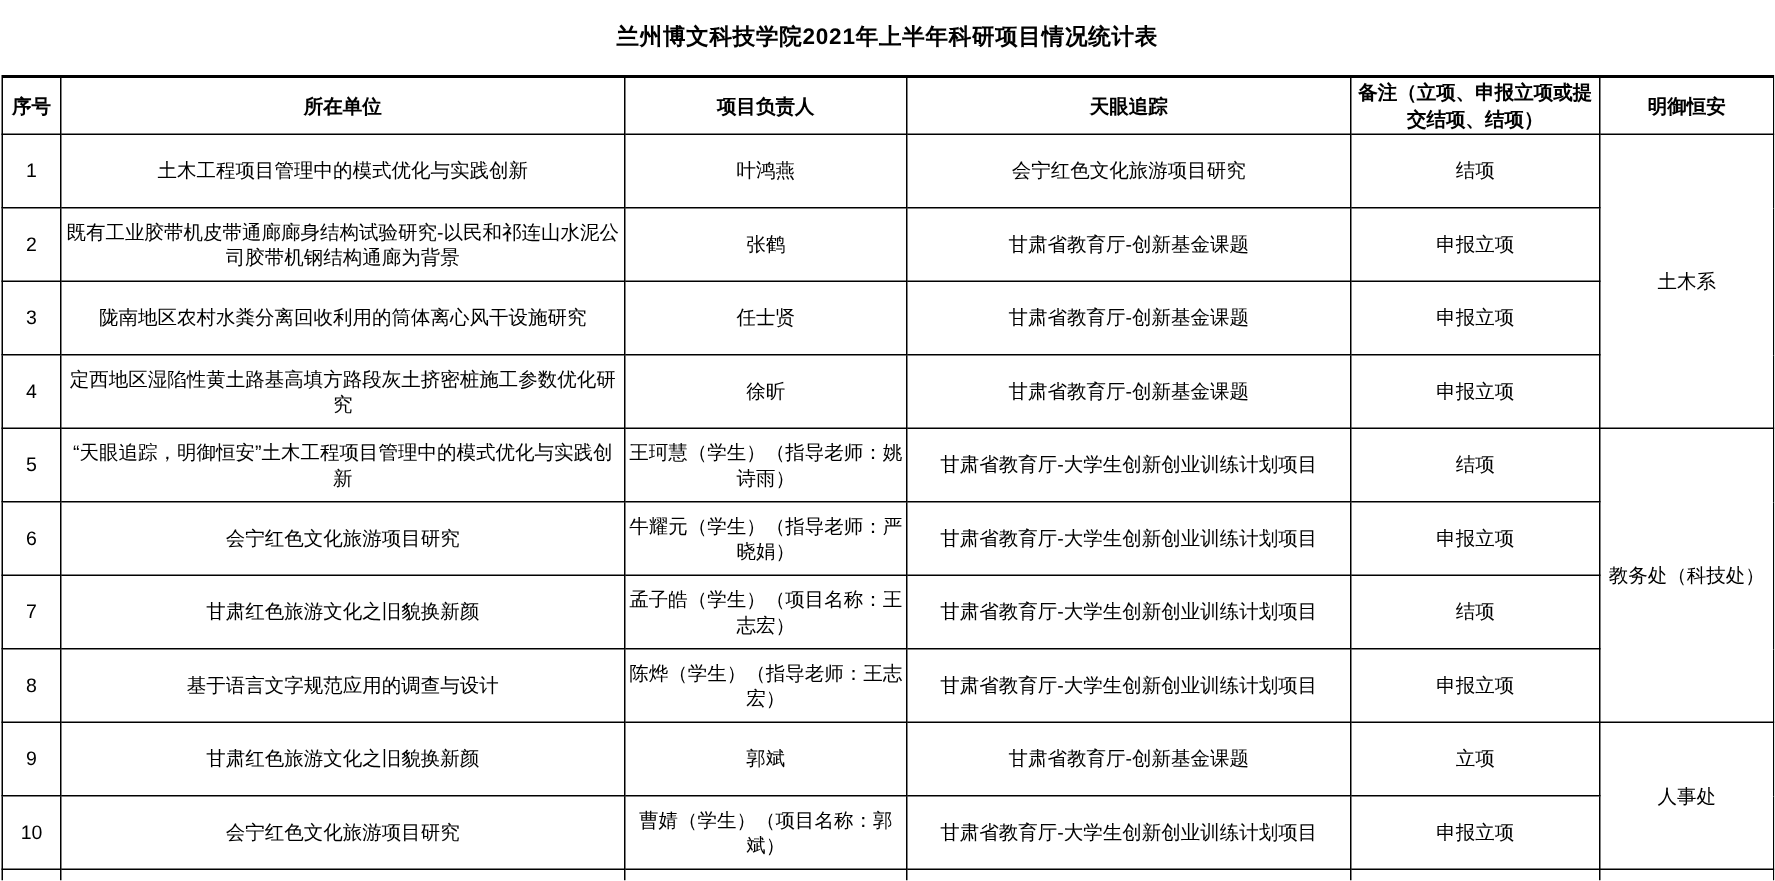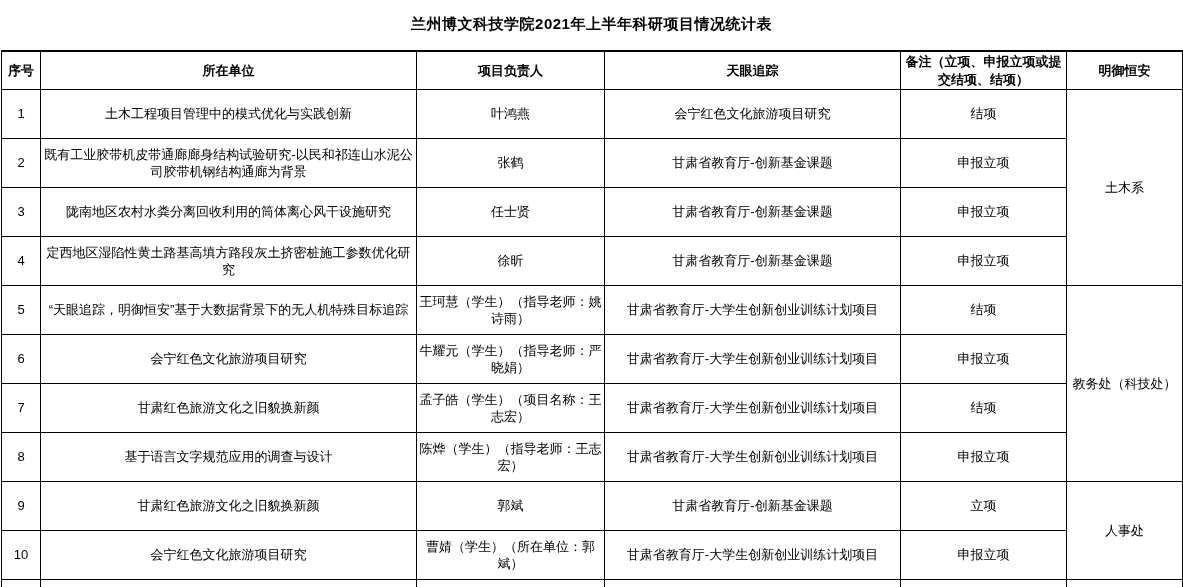--- a/index.html
+++ b/index.html
@@ -103,21 +103,21 @@
         </tr>
         <tr>
           <td>4</td>
           <td>定西地区湿陷性黄土路基高填方路段灰土挤密桩施工参数优化研究</td>
           <td>徐昕</td>
           <td>甘肃省教育厅-创新基金课题</td>
           <td>申报立项</td>
         </tr>
         <tr>
           <td>5</td>
-          <td>“天眼追踪，明御恒安”基于大数据背景下的无人机特殊目标追踪</td>
+          <td>“天眼追踪，明御恒安”土木工程项目管理中的模式优化与实践创新</td>
           <td>王珂慧（学生）（指导老师：姚诗雨）</td>
           <td>甘肃省教育厅-大学生创新创业训练计划项目</td>
           <td>结项</td>
           <td rowspan="4">教务处（科技处）</td>
         </tr>
         <tr>
           <td>6</td>
           <td>会宁红色文化旅游项目研究</td>
           <td>牛耀元（学生）（指导老师：严晓娟）</td>
           <td>甘肃省教育厅-大学生创新创业训练计划项目</td>
@@ -141,21 +141,21 @@
           <td>9</td>
           <td>甘肃红色旅游文化之旧貌换新颜</td>
           <td>郭斌</td>
           <td>甘肃省教育厅-创新基金课题</td>
           <td>立项</td>
           <td rowspan="2">人事处</td>
         </tr>
         <tr>
           <td>10</td>
           <td>会宁红色文化旅游项目研究</td>
-          <td>曹婧（学生）（所在单位：郭斌）</td>
+          <td>曹婧（学生）（项目名称：郭斌）</td>
           <td>甘肃省教育厅-大学生创新创业训练计划项目</td>
           <td>申报立项</td>
         </tr>
         <tr>
           <td></td>
           <td></td>
           <td></td>
           <td></td>
           <td></td>
           <td></td>

